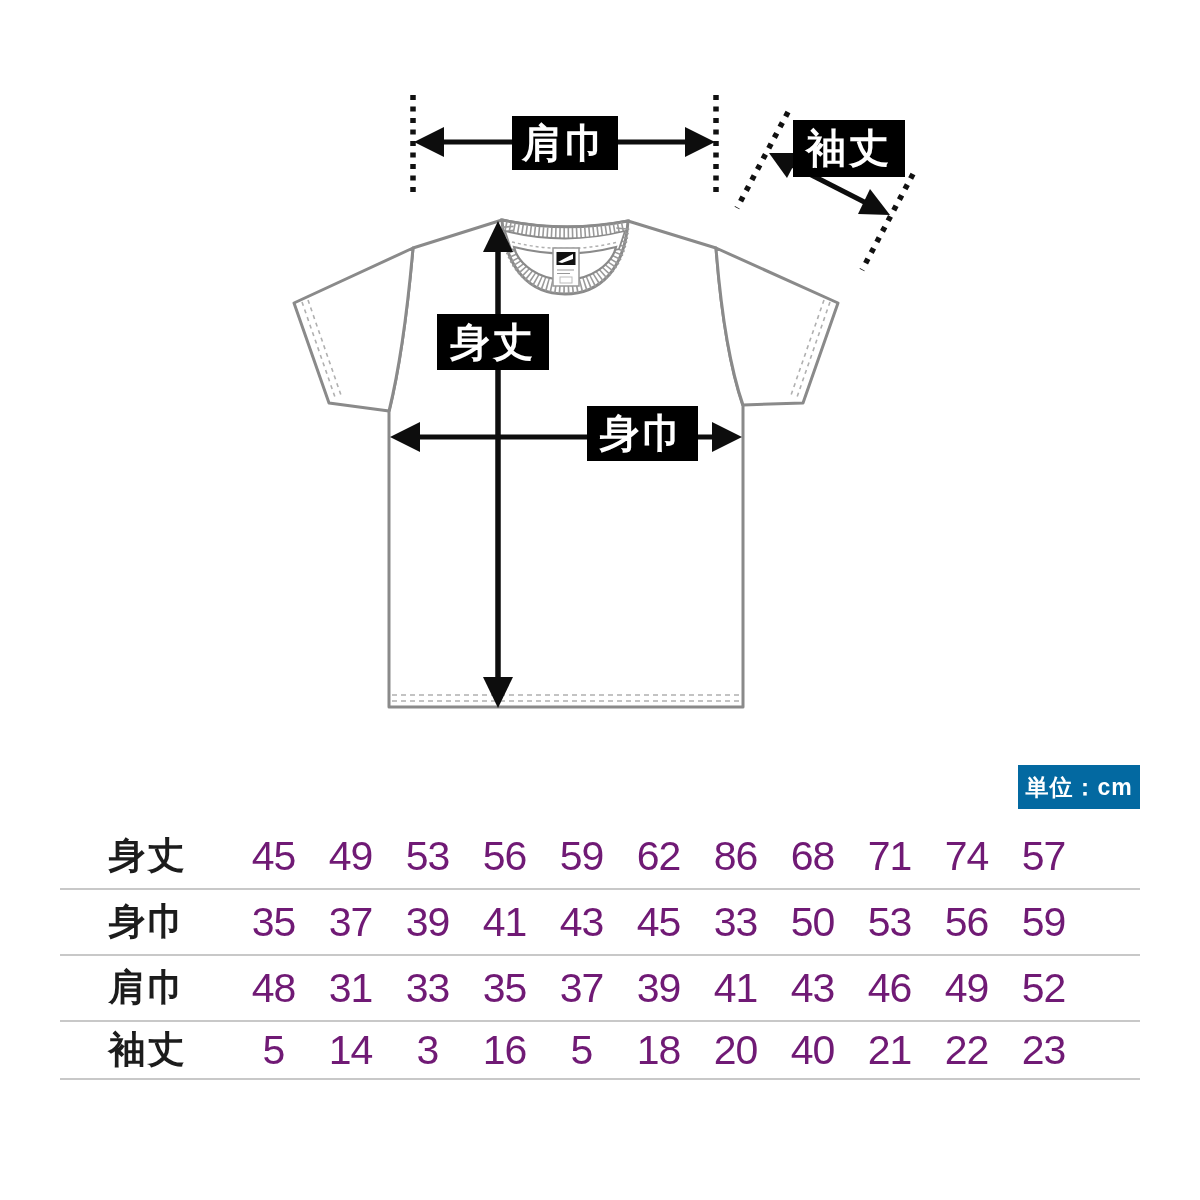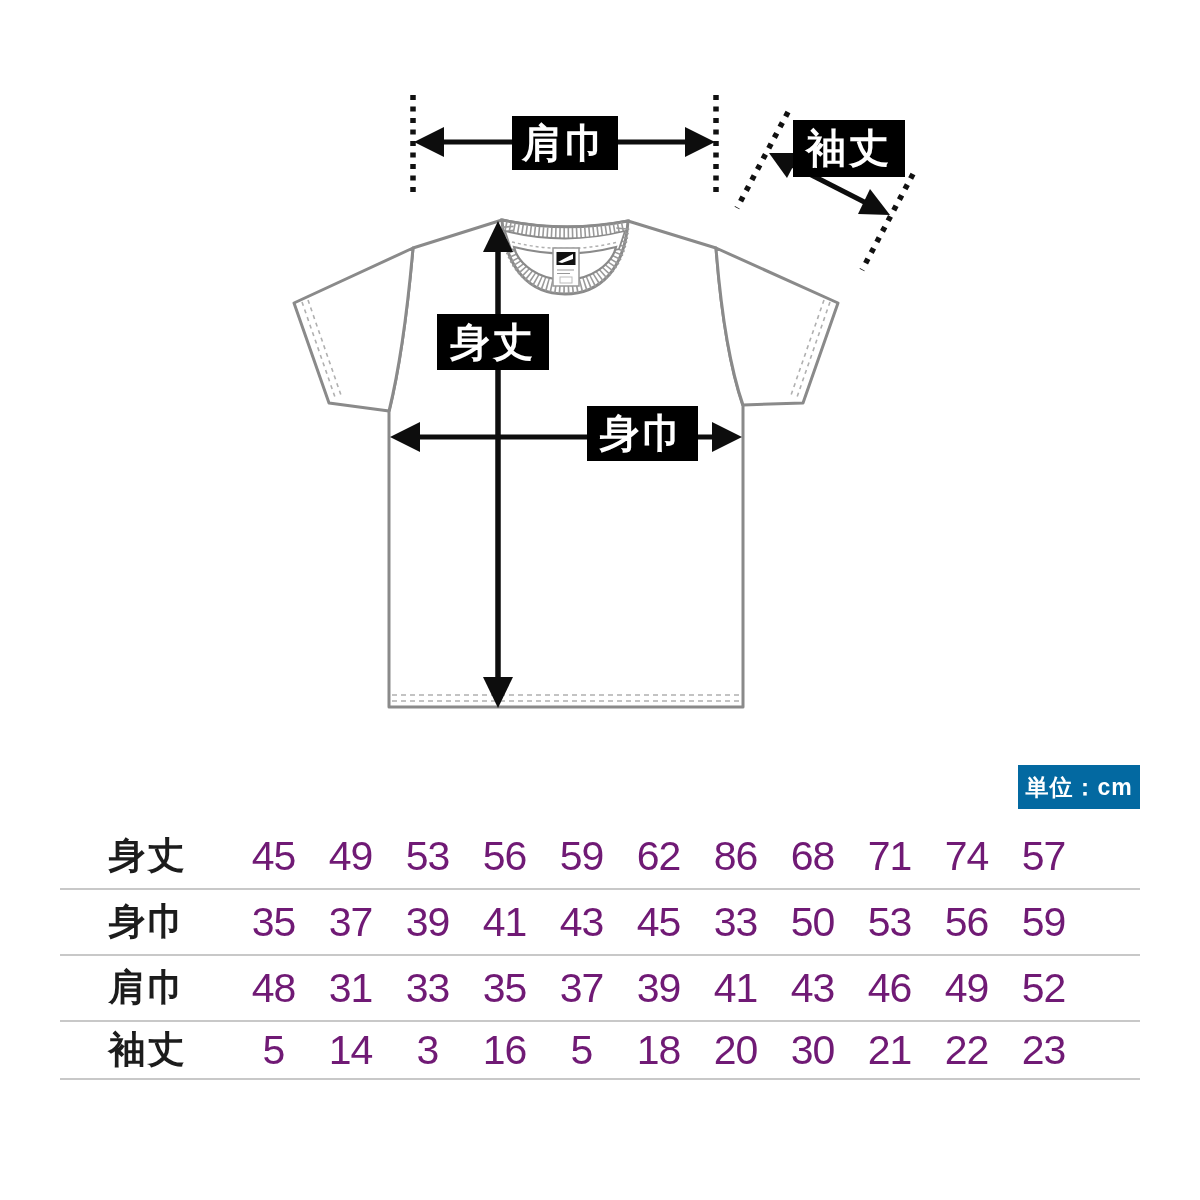--- a/index.html
+++ b/index.html
@@ -147,19 +147,19 @@
       </div>
       <div class="trow">
         <div class="cell rlabel">袖丈</div>
         <div class="cell vcell">5</div>
         <div class="cell vcell">14</div>
         <div class="cell vcell">3</div>
         <div class="cell vcell">16</div>
         <div class="cell vcell">5</div>
         <div class="cell vcell">18</div>
         <div class="cell vcell">20</div>
-        <div class="cell vcell">30</div>
+        <div class="cell vcell">40</div>
         <div class="cell vcell">21</div>
         <div class="cell vcell">22</div>
         <div class="cell vcell">23</div>
       </div>
     </div>
 </div>
 
 </body></html>

